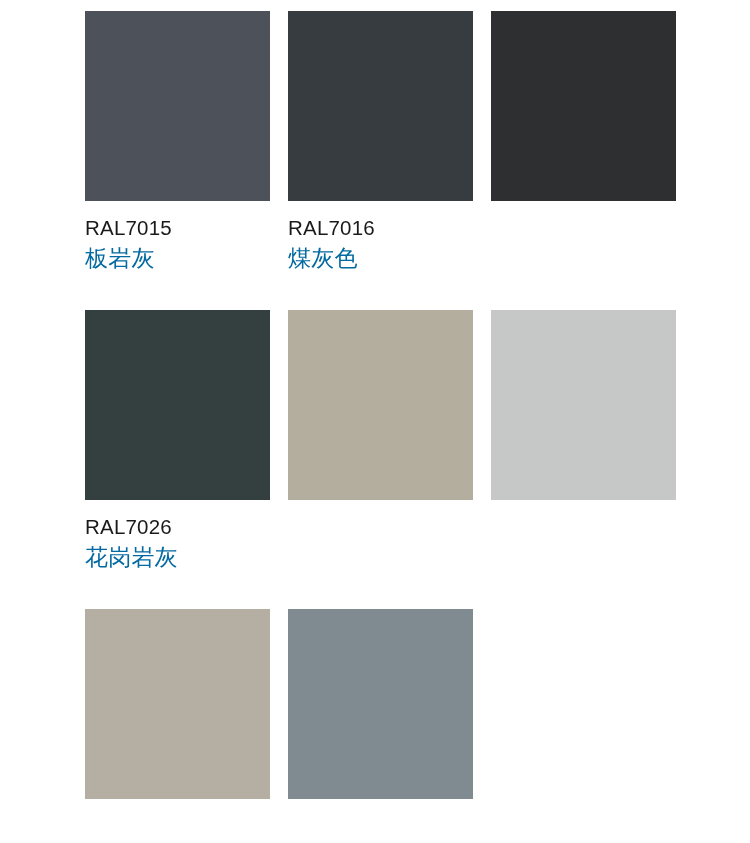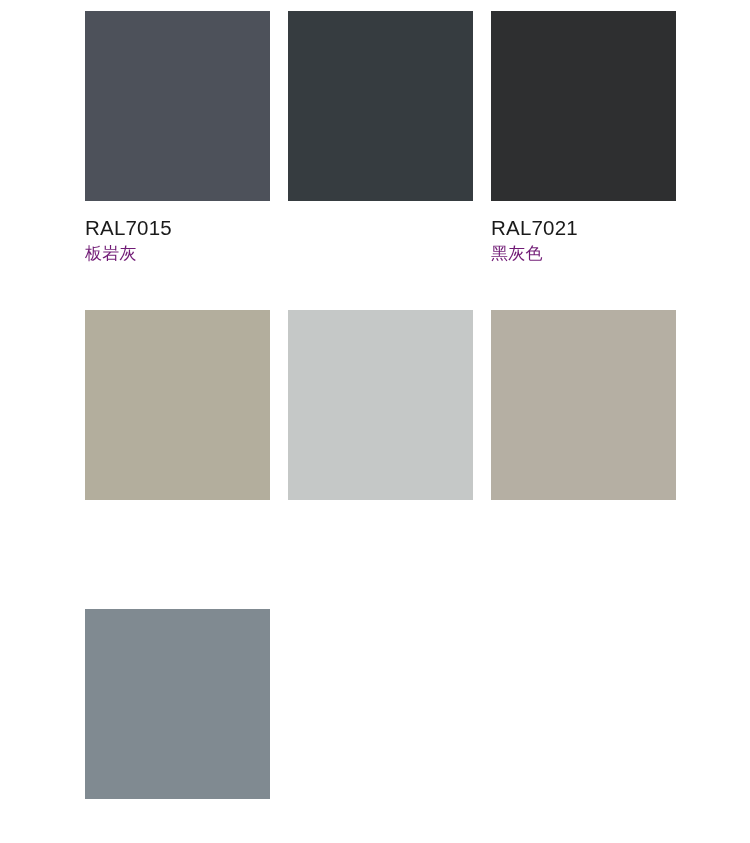--- a/index.html
+++ b/index.html
@@ -44,53 +44,60 @@
     line-height: 1.32;
     text-align: left;
   }
   .swatch-code {
     font-size: 20.5px;
     color: #1a1a1a;
     letter-spacing: 0.2px;
     white-space: nowrap;
   }
   .swatch-name {
-    font-size: 17px;
-    color: #701a75;
+    font-size: 23px;
+    color: #0369a1;
     letter-spacing: 0.2px;
     white-space: nowrap;
     margin-top: 2px;
   }
 </style>
 </head>
 <body>
 
 <div id="swatch-grid">
 
   <div class="swatch-cell">
     <div class="swatch-chip" style="background-color: rgb(77, 81, 90);"></div>
     <div class="swatch-labels">
       <div class="swatch-code">RAL7015</div>
       <div class="swatch-name">板岩灰</div>
     </div>
   </div>
 
   <div class="swatch-cell">
     <div class="swatch-chip" style="background-color: rgb(54, 60, 64);"></div>
+    <div class="swatch-labels">
+      <div class="swatch-code">RAL7016</div>
+      <div class="swatch-name">煤灰色</div>
+    </div>
   </div>
 
   <div class="swatch-cell">
     <div class="swatch-chip" style="background-color: rgb(46, 47, 48);"></div>
-    <div class="swatch-labels">
-      <div class="swatch-code">RAL7021</div>
-      <div class="swatch-name">黑灰色</div>
-    </div>
   </div>
 
 
+  <div class="swatch-cell">
+    <div class="swatch-chip" style="background-color: rgb(52, 63, 64);"></div>
+    <div class="swatch-labels">
+      <div class="swatch-code">RAL7026</div>
+      <div class="swatch-name">花岗岩灰</div>
+    </div>
+  </div>
 
   <div class="swatch-cell">
     <div class="swatch-chip" style="background-color: rgb(179, 174, 157);"></div>
   </div>
 
   <div class="swatch-cell">
     <div class="swatch-chip" style="background-color: rgb(197, 200, 199);"></div>
   </div>
 
   <div class="swatch-cell">

